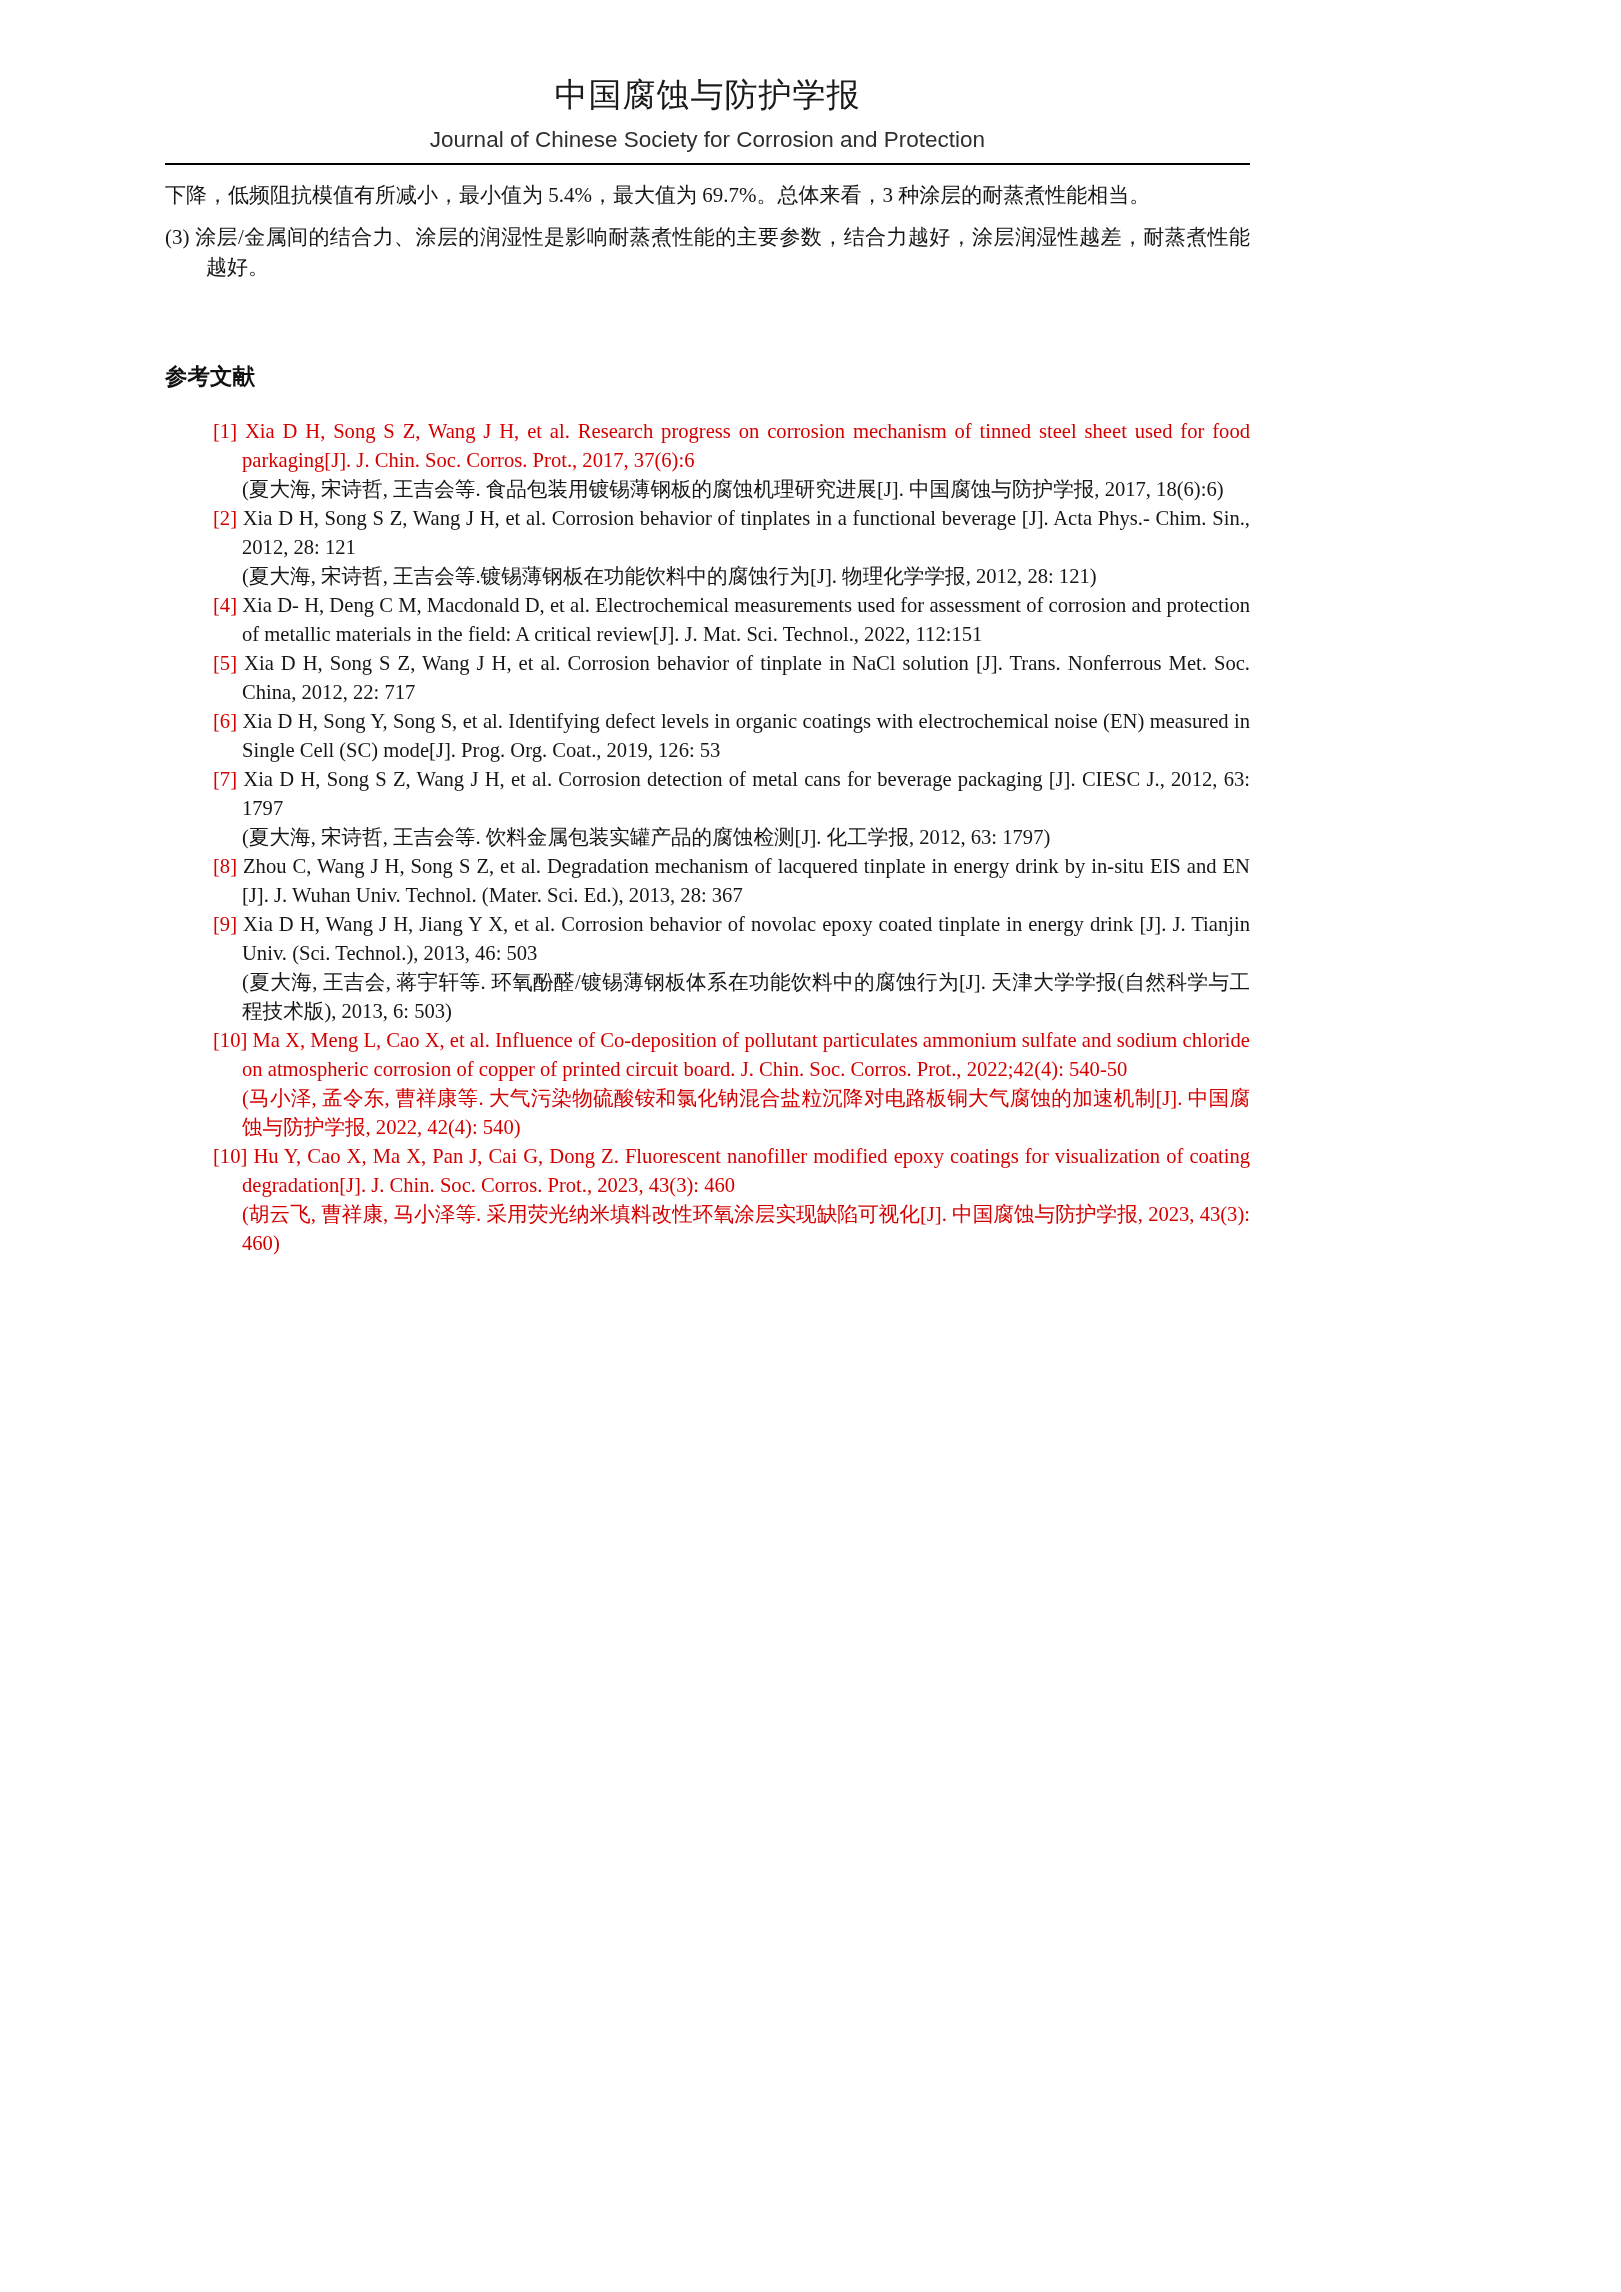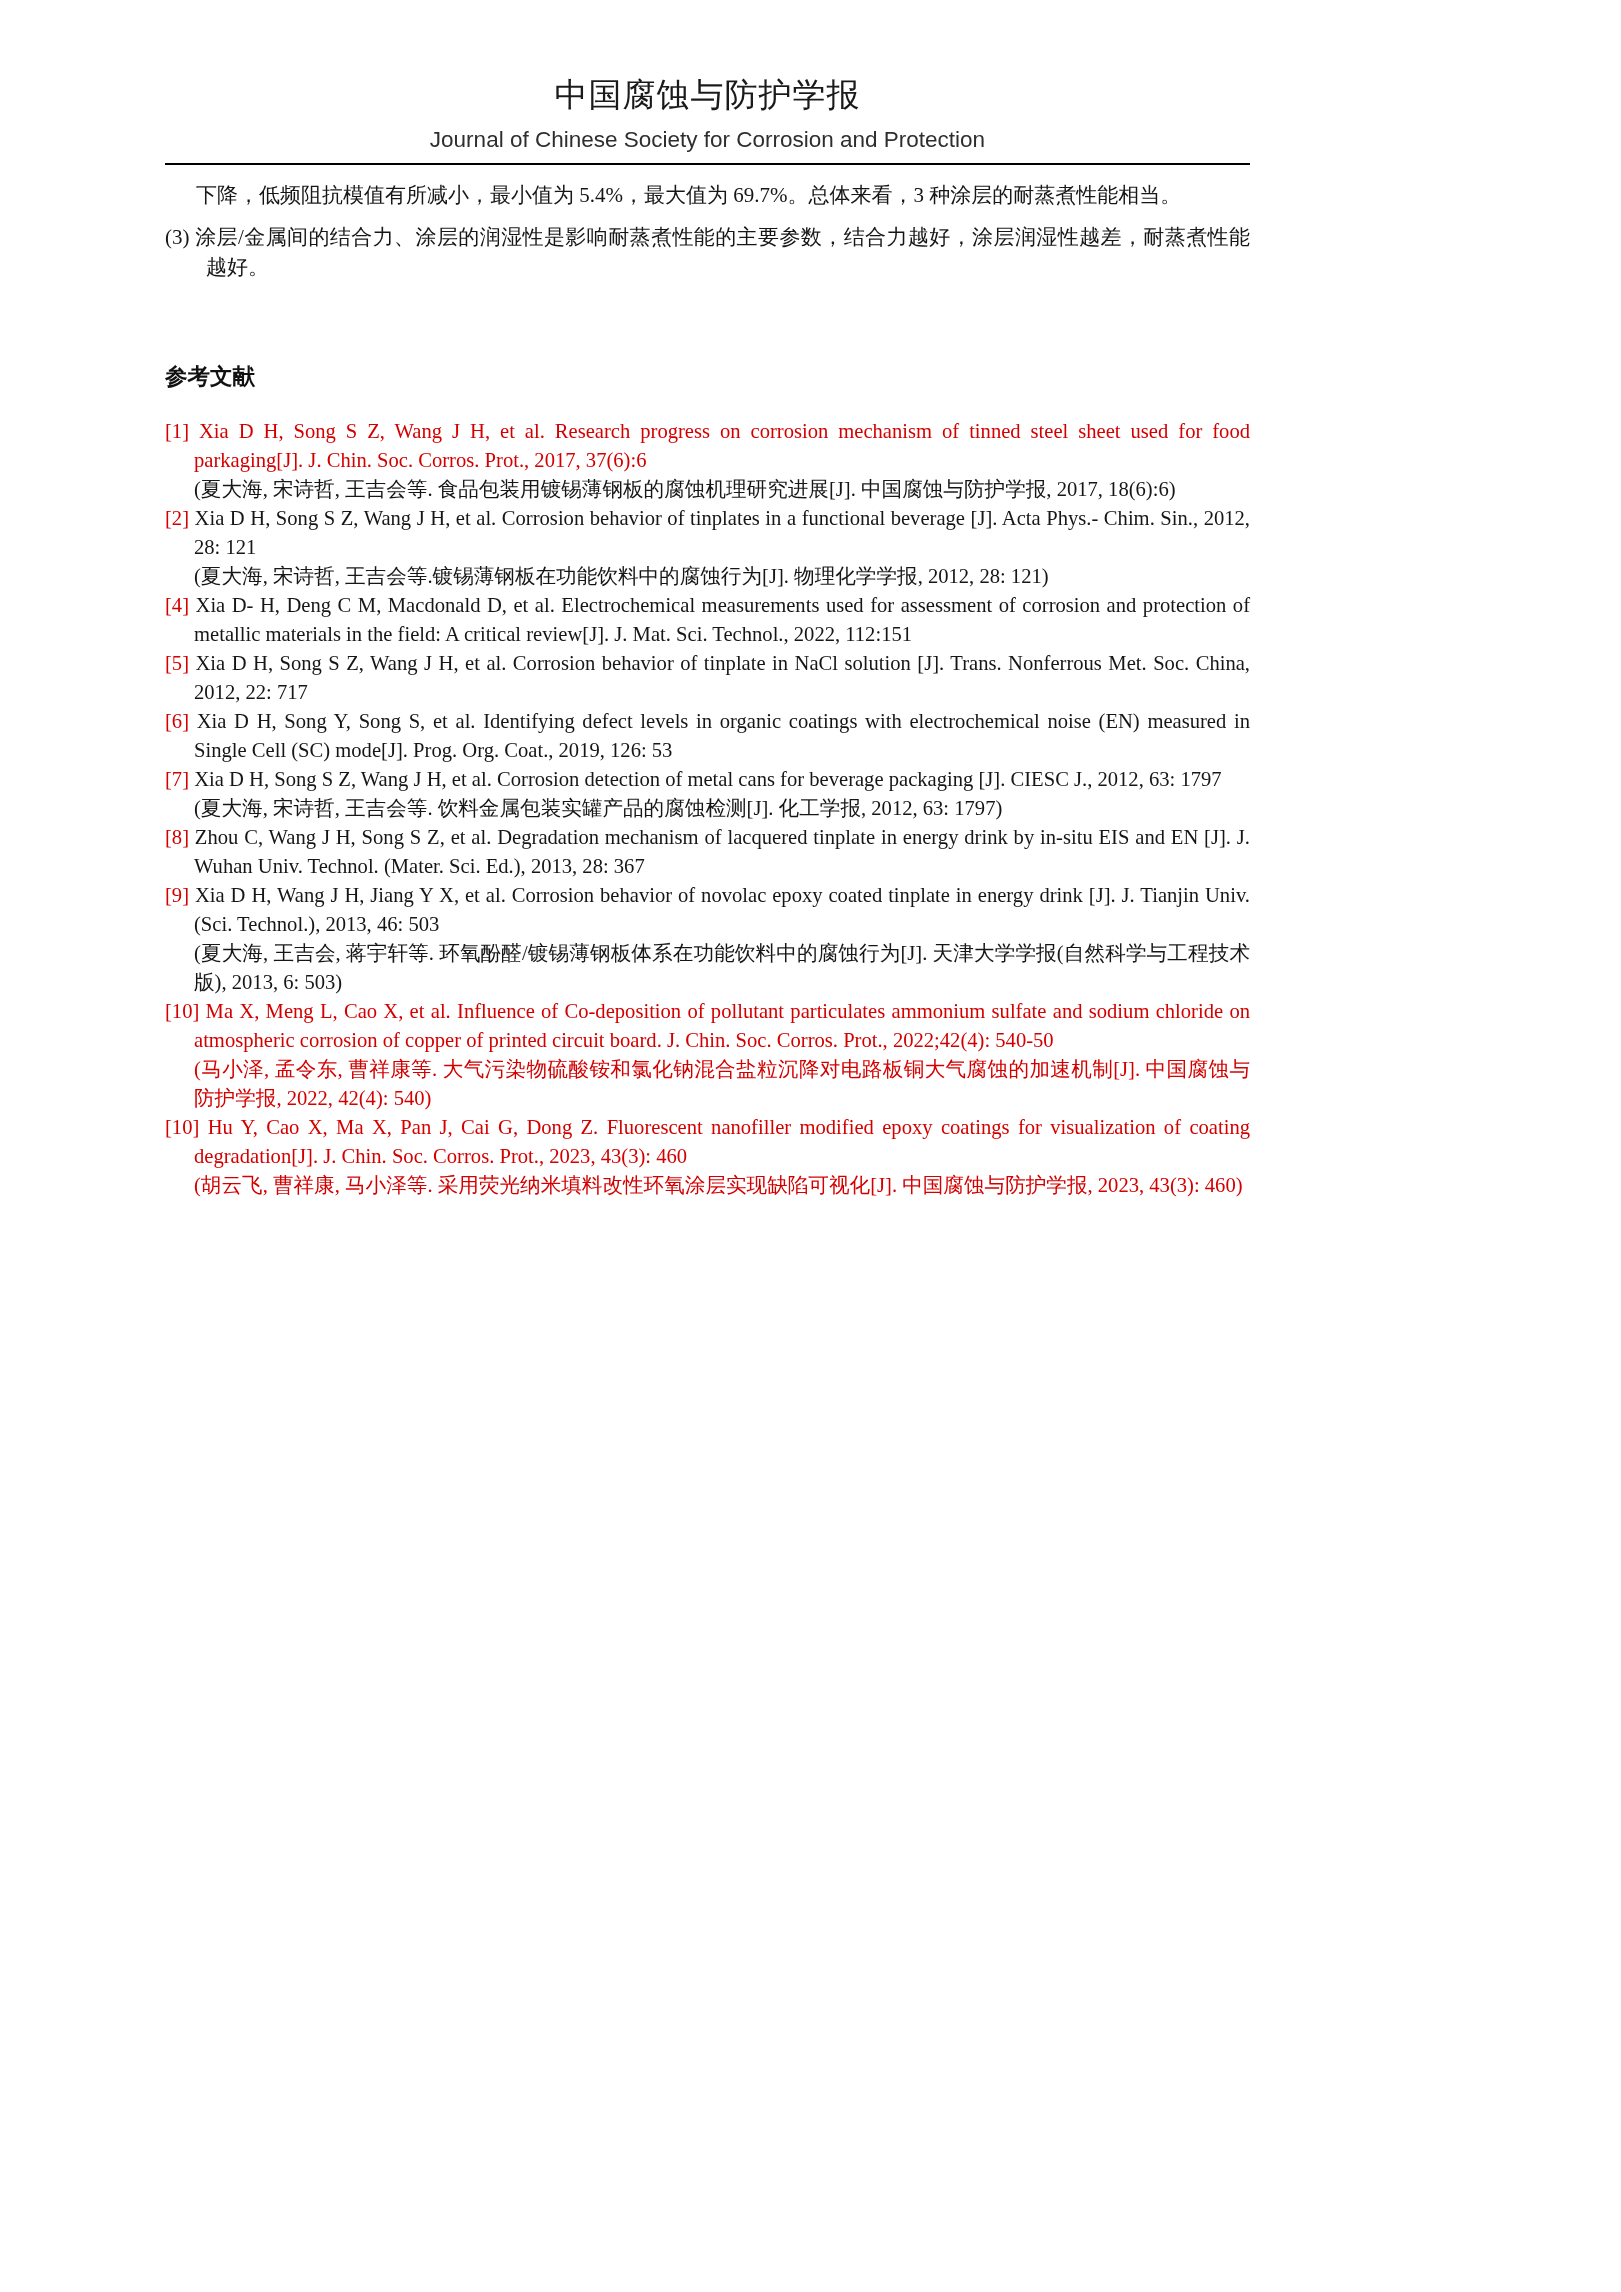--- a/index.html
+++ b/index.html
@@ -35,41 +35,41 @@
     height: 2.9px;
     background: #000000;
     margin-top: 9.8px;
   }
   main {
     margin-top: 14.7px;
     font-size: 21px;
     line-height: 30px;
     text-align: justify;
   }
-  .cont { margin-left: 31px; }
+  .cont { }
   .item {
     margin-top: 11.8px;
     padding-left: 41px;
     text-indent: -41px;
   }
   .refs-heading {
     font-family: Liberation Serif, serif;
     font-size: 22.5px;
     font-weight: 700;
     color: #111111;
     margin-top: 80px;
     text-align: left;
     text-indent: 0;
   }
   #refs {
     margin-top: 25.5px;
     line-height: 29px;
     font-size: 20.6px;
   }
-  .ref { padding-left: 29px; }
+  .ref { padding-left: 29px; margin-left: 48px; }
   .ref-en { text-indent: -29px; }
   .ref-cn { text-indent: 0; }
   .red { color: var(--red, #d40000); }
   .ref-num { color: var(--red, #d40000); }
 </style>
 </head>
 <body>
 
 <div class="page">
 

